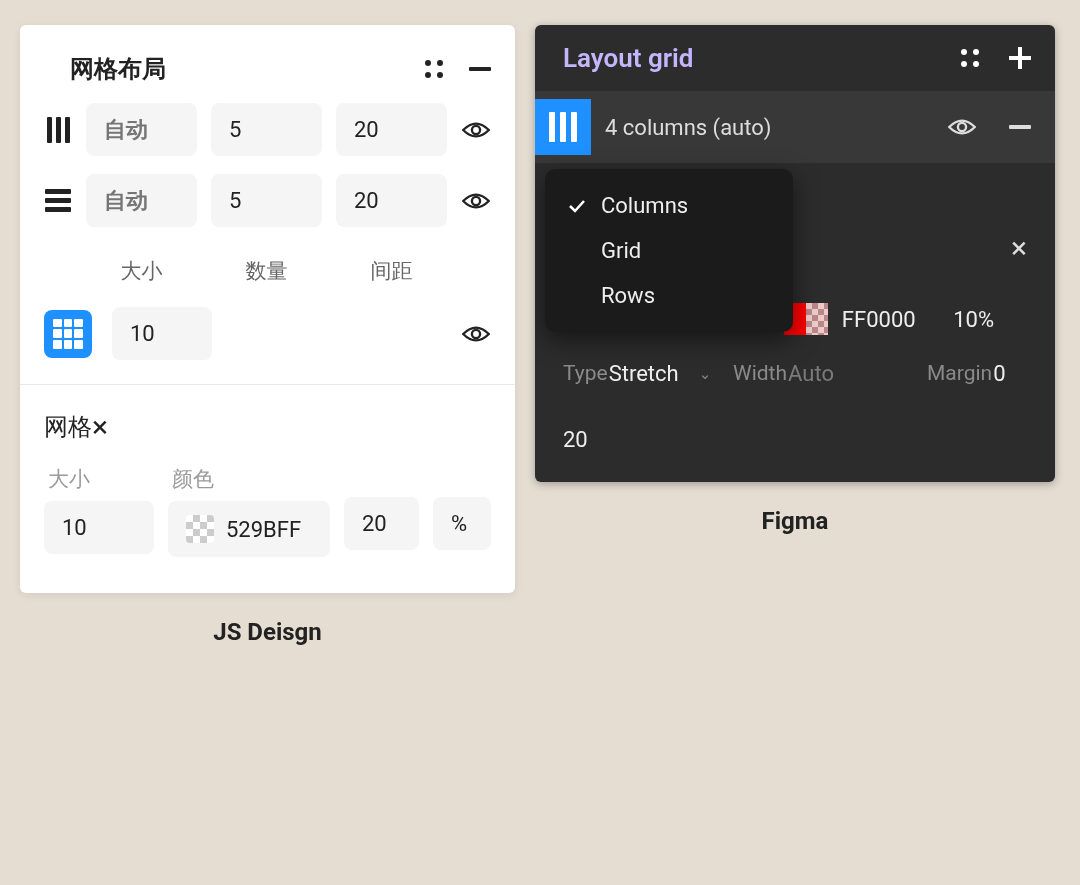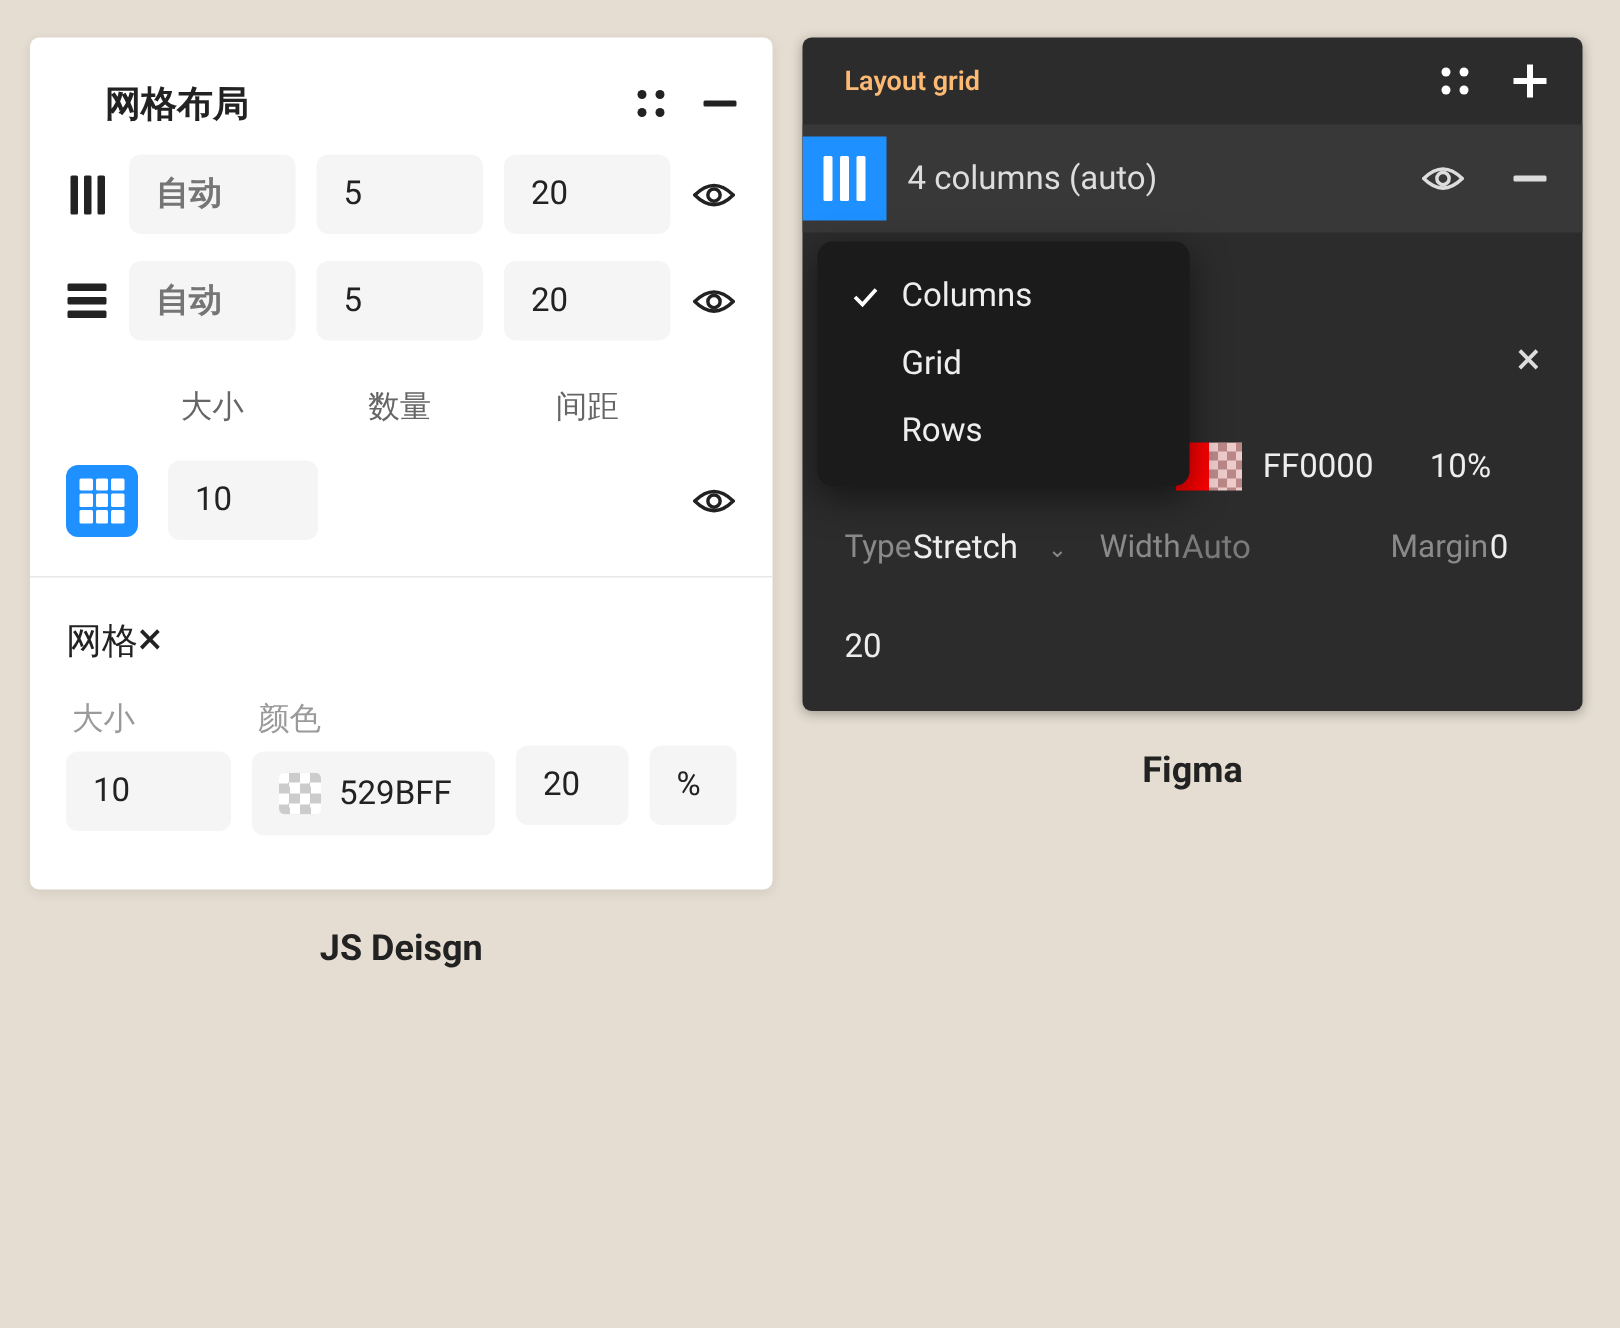--- a/index.html
+++ b/index.html
@@ -46,21 +46,21 @@
   .close-x { font-size: 30px; color:#222; line-height:1; }
   
   .l-grid-props { padding: 0 24px 36px; display:flex; gap: 14px; flex-wrap:wrap; }
   .propcol { display:flex; flex-direction:column; gap:8px; }
   .proplabel { font-size: 21px; color:#9a9a9a; padding-left:4px; }
   .propval { background:#f5f5f5; border-radius:8px; padding:14px 18px; font-size:22px; color:#222; display:flex; align-items:center; gap:12px; }
   .sw-checker { width:28px; height:28px; border-radius:4px; background: conic-gradient(#ccc 25%, #fff 0 50%, #ccc 0 75%, #fff 0); background-size:14px 14px; }
   
   
   .d-header { display:flex; align-items:center; justify-content:space-between; padding: 18px 24px 18px 28px; }
-  .d-title { font-size: 18px; font-weight: 600; color:#fdba74; }
+  .d-title { font-size: 26px; font-weight: 600; color:#c4b5fd; }
   .d-hdr-icons { display:flex; gap:28px; align-items:center; }
   .dots4.white span { background:#fff; }
   .plus { width:22px; height:22px; position:relative; }
   .plus:before,.plus:after{content:"";position:absolute;background:#fff;}
   .plus:before{left:9px;top:0;width:4px;height:22px;}
   .plus:after{top:9px;left:0;height:4px;width:22px;}
   
   .d-grid-row { background:#383838; display:flex; align-items:center; gap:14px; padding: 8px 24px 8px 0; }
   .ico-cols-btn { width:56px; height:56px; background:#1e90ff; display:flex; align-items:center; justify-content:center; }
   .ico-cols-w { display:flex; gap:5px; }

